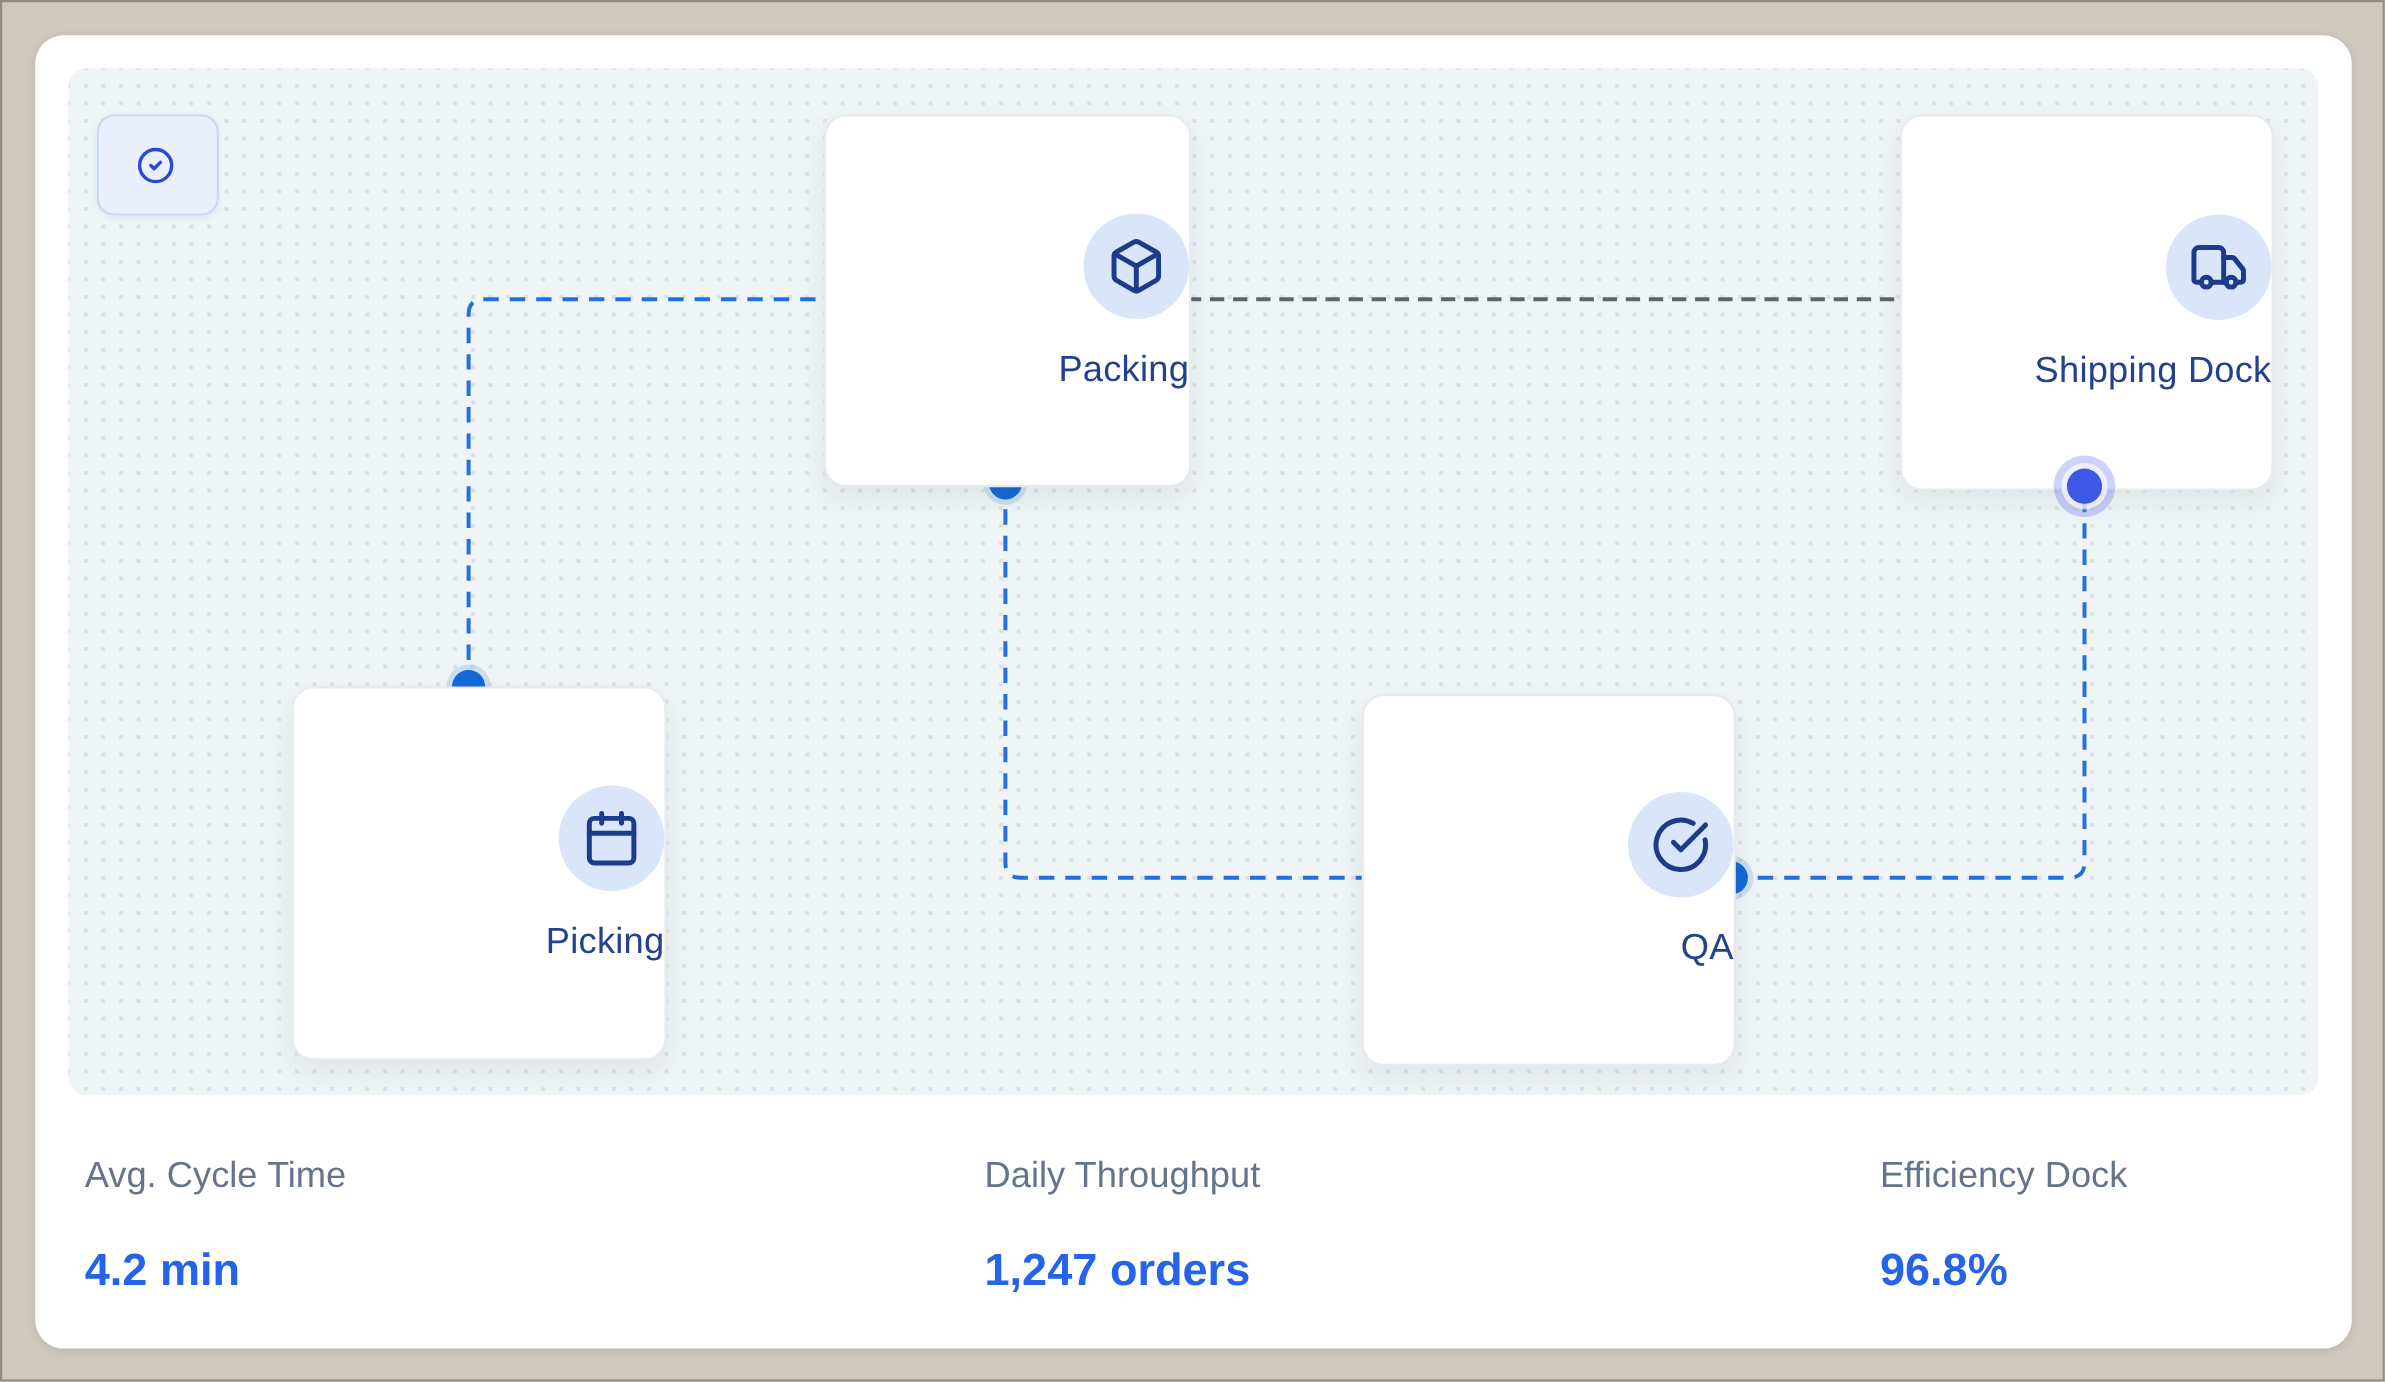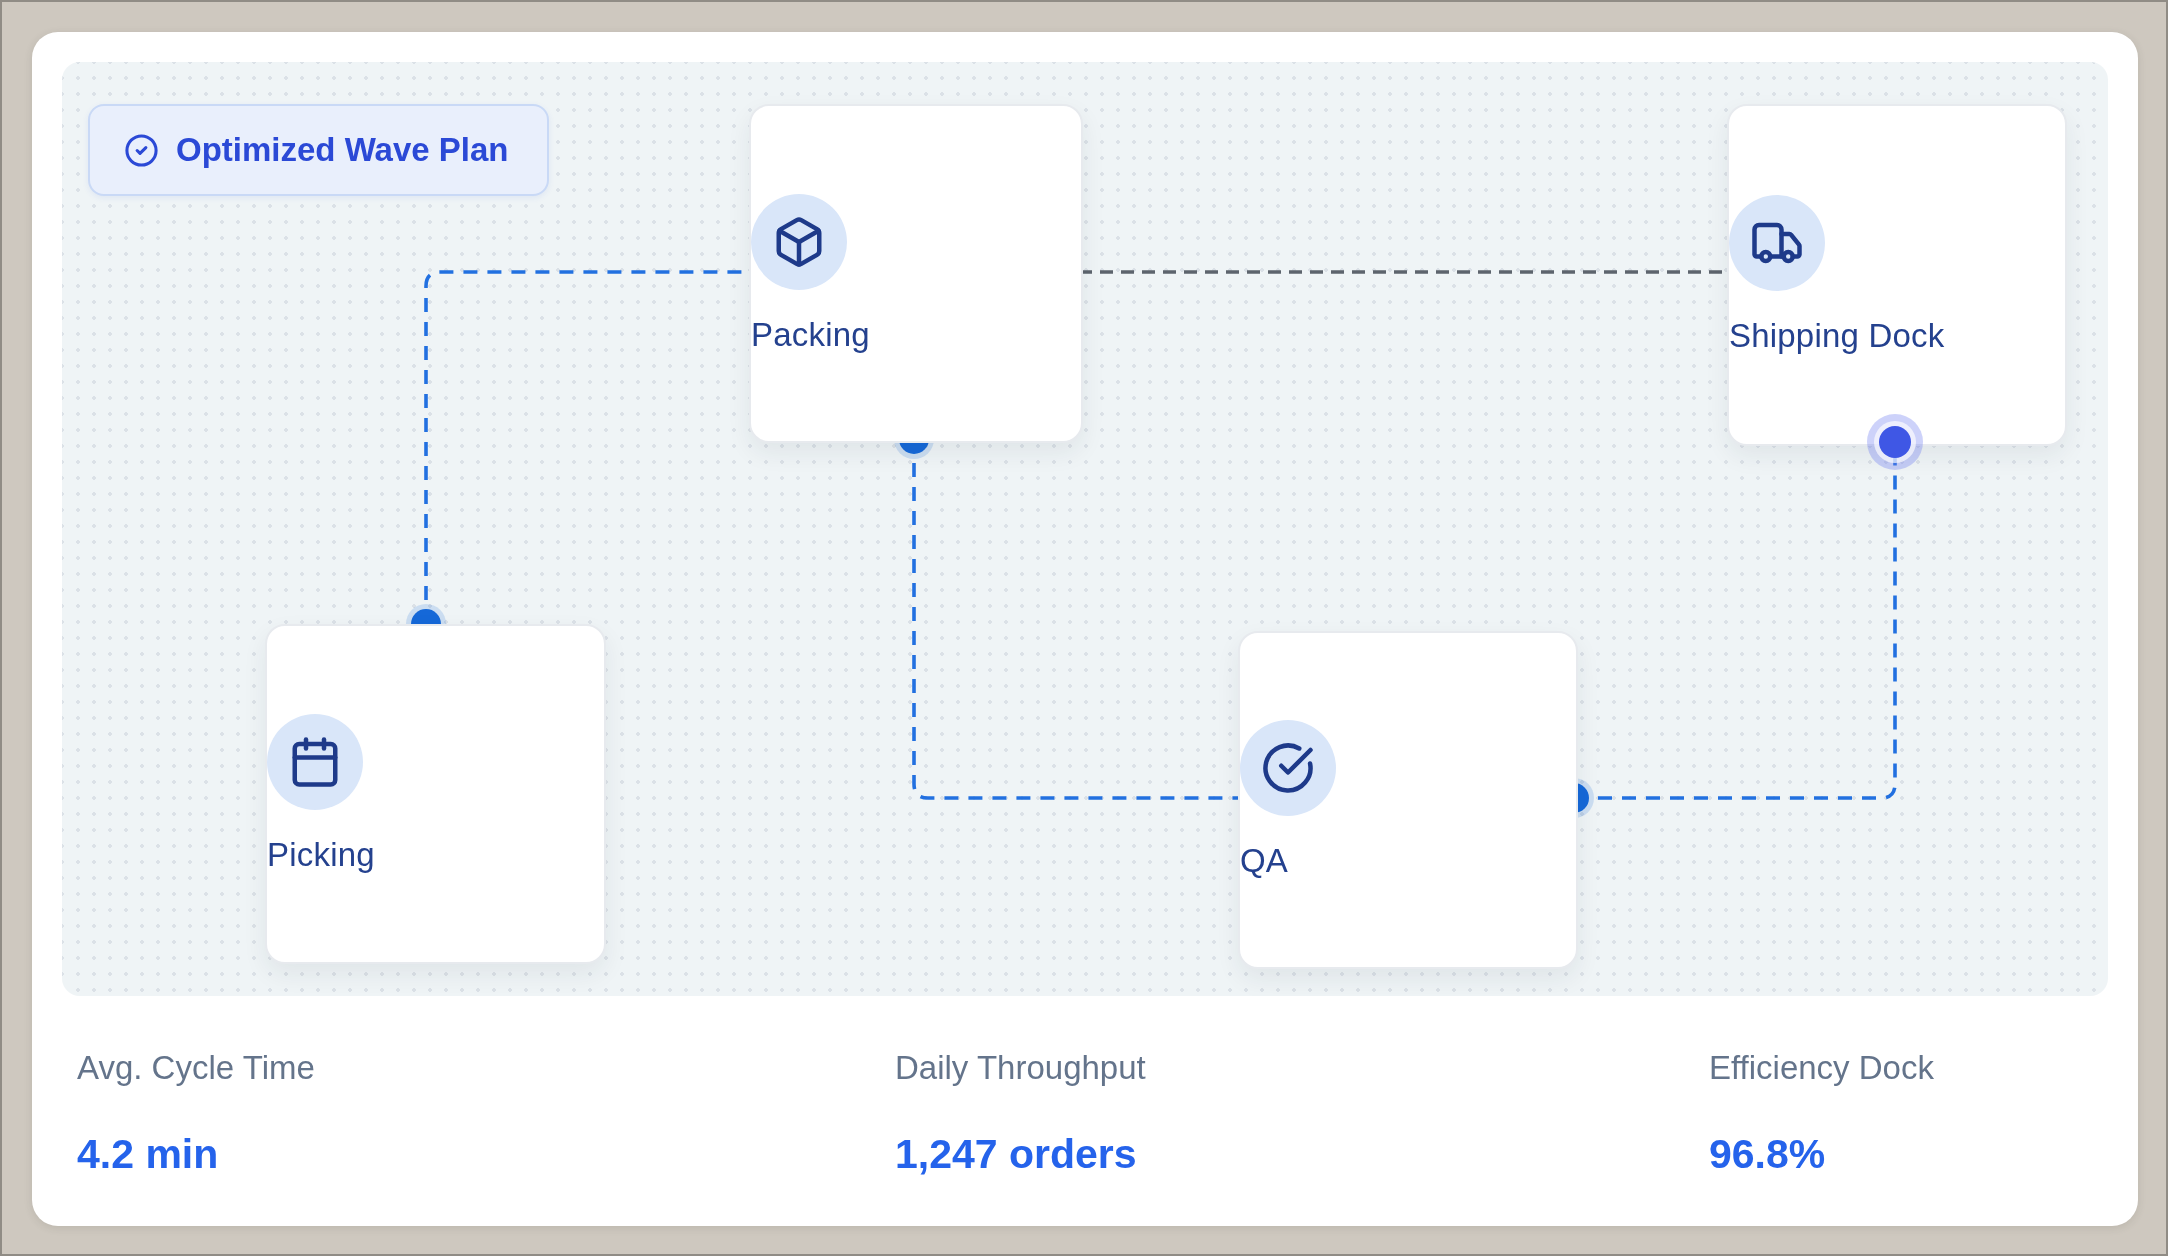--- a/index.html
+++ b/index.html
@@ -4,21 +4,21 @@
 <style>
   html,body{margin:0;padding:0;background:#b9b2a8;font-family:"Liberation Sans","DejaVu Sans",sans-serif;}
   .screen{position:relative;width:2168px;height:1256px;background:#cec8bf;border:2px solid #908c85;box-sizing:border-box;overflow:hidden;}
   .app-card{position:absolute;left:30px;top:30px;width:2106px;height:1194px;background:#ffffff;border-radius:26px;box-shadow:0 2px 8px rgba(60,55,45,.12);}
   
   .canvas{position:absolute;left:30px;top:30px;width:2046px;height:934px;border-radius:18px;background-color:#eff4f6;background-image:radial-gradient(#dbe1e7 2.1px, transparent 2.1px);background-size:16px 16px;background-position:8px 8px;overflow:hidden;}
   .edges{position:absolute;left:0;top:0;z-index:1;}
   .edge-blue{stroke:#2270e0;stroke-width:3.6;fill:none;stroke-dasharray:14 10;stroke-linejoin:round;}
   .edge-gray{stroke:#5d646d;stroke-width:3.6;fill:none;stroke-dasharray:13 8;stroke-linejoin:round;}
   
-  .node{position:absolute;z-index:3;background:#ffffff;border:2px solid #e7eaee;border-radius:20px;box-shadow:0 10px 24px rgba(30,40,60,.07);display:flex;flex-direction:column;align-items:flex-start;justify-content:center;gap:26px;cursor:grab;}
+  .node{position:absolute;z-index:3;background:#ffffff;border:2px solid #e7eaee;border-radius:20px;box-shadow:0 10px 24px rgba(30,40,60,.07);display:flex;flex-direction:column;align-items:flex-end;justify-content:center;gap:26px;cursor:grab;}
   .node-packing{left:687px;top:42px;width:330px;height:335px;}
   .node-shipping{left:1665px;top:42px;width:336px;height:338px;}
   .node-picking{left:203px;top:562px;width:337px;height:336px;}
   .node-qa{left:1176px;top:569px;width:336px;height:334px;}
   .icon-bubble{width:96px;height:96px;border-radius:50%;background:#d9e6f9;display:flex;align-items:center;justify-content:center;color:#1e3a8a;}
   .icon-bubble svg{width:54px;height:54px;}
   .node-label{font-size:33px;font-weight:500;color:#24418e;letter-spacing:.2px;}
   
   .dot{position:absolute;width:30px;height:30px;border-radius:50%;background:#1568d8;box-shadow:0 0 0 5px rgba(21,104,216,.16);cursor:crosshair;}
   .dot-under{z-index:2;}
@@ -100,21 +100,20 @@
             </svg>
         </span>
         <span class="node-label">QA</span>
       </div>
 
       <div class="chip">
         <svg class="lucide" viewBox="0 0 24 24" style="stroke-width:2.1">
             <circle cx="12" cy="12" r="10"></circle>
             <path d="m9 12 2 2 4-4"></path>
           </svg>
-        <span>Optimized Wave Plan</span>
       </div>
     </div>
 
     <div class="stat stat-0">
       <div class="stat-label">Avg. Cycle Time</div>
       <div class="stat-value">4.2 min</div>
     </div>
     <div class="stat stat-1">
       <div class="stat-label">Daily Throughput</div>
       <div class="stat-value">1,247 orders</div>

